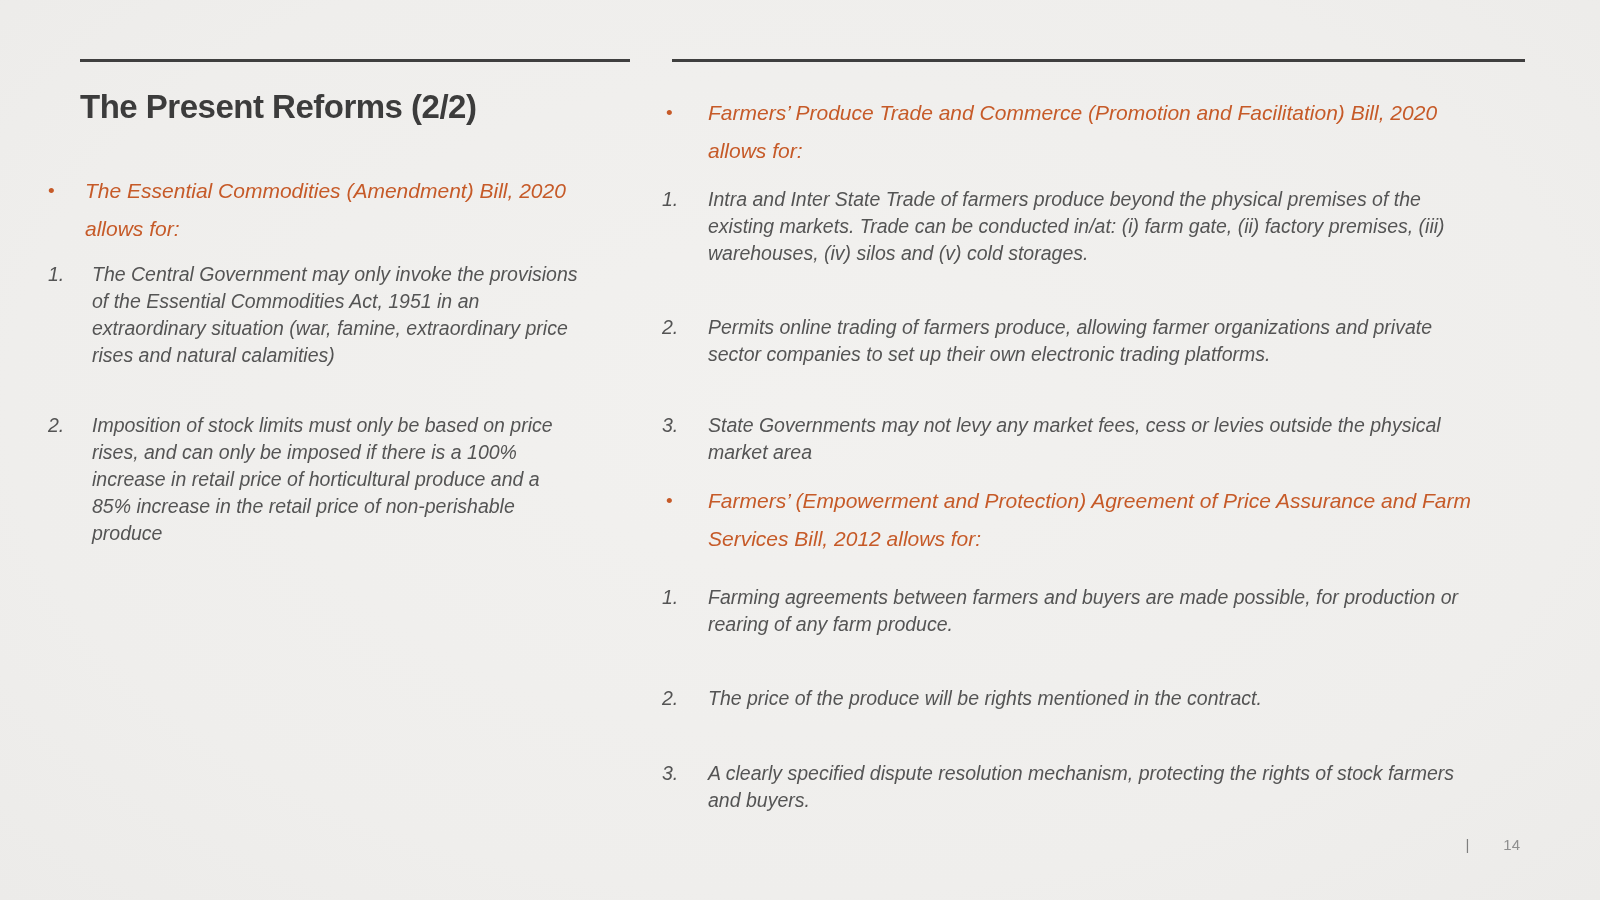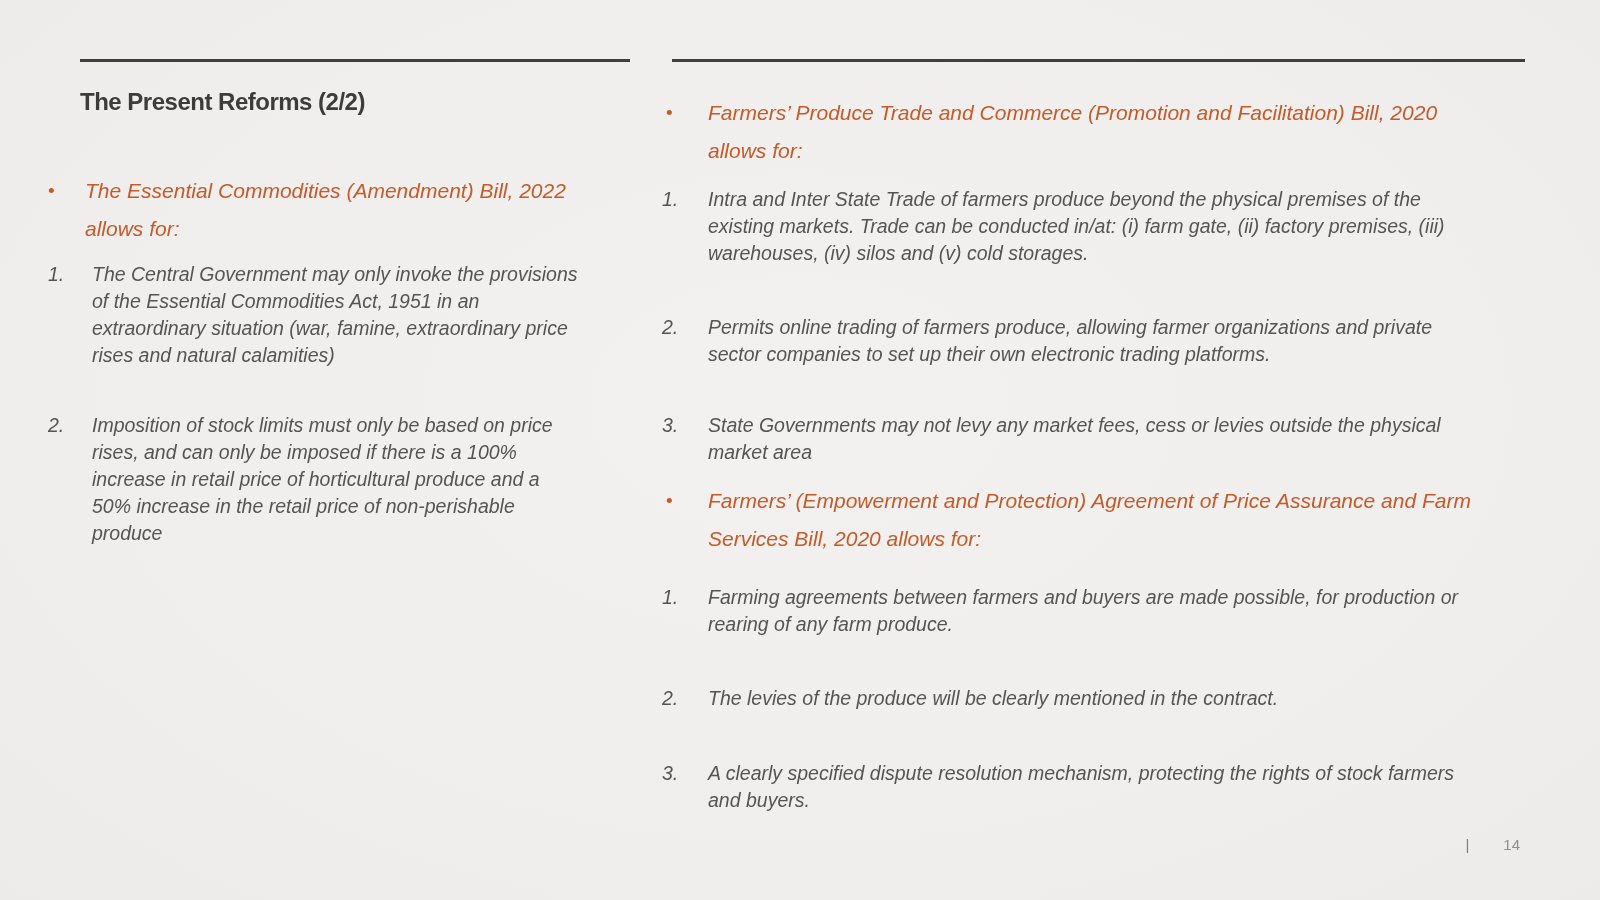--- a/index.html
+++ b/index.html
@@ -19,21 +19,21 @@
     position: absolute;
     height: 3px;
     background: #3f3f3f;
   }
   .rule-left  { left: 80px;  top: 59px; width: 550px; }
   .rule-right { left: 672px; top: 59px; width: 853px; }
 
   .title {
     position: absolute;
     left: 80px; top: 88px;
-    font-size: 24px;
+    font-size: 33px;
     font-weight: 700;
     letter-spacing: -0.5px;
     color: #3c3c3c;
   }
 
   .bullet-block {
     position: absolute;
     display: flex;
     font-style: italic;
     font-size: 21px;
@@ -94,31 +94,31 @@
 
 <div class="slide">
 
   <div class="rule rule-left"></div>
   <div class="rule rule-right"></div>
 
   <h1 class="title">The Present Reforms (2/2)</h1>
 
   <div class="bullet-block lh">
     <span class="bullet-dot">•</span>
-    <span class="bullet-text">The Essential Commodities (Amendment) Bill, 2022 allows for:</span>
+    <span class="bullet-text">The Essential Commodities (Amendment) Bill, 2020 allows for:</span>
   </div>
 
   <div class="num-item li1">
     <span class="num">1.</span>
     <span class="num-text">The Central Government may only invoke the provisions of the Essential Commodities Act, 1951 in an extraordinary situation (war, famine, extraordinary price rises and natural calamities)</span>
   </div>
 
   <div class="num-item li2">
     <span class="num">2.</span>
-    <span class="num-text">Imposition of stock limits must only be based on price rises, and can only be imposed if there is a 100% increase in retail price of horticultural produce and a 50% increase in the retail price of non-perishable produce</span>
+    <span class="num-text">Imposition of stock limits must only be based on price rises, and can only be imposed if there is a 100% increase in retail price of horticultural produce and a 85% increase in the retail price of non-perishable produce</span>
   </div>
 
   <div class="bullet-block rh1">
     <span class="bullet-dot">•</span>
     <span class="bullet-text">Farmers’ Produce Trade and Commerce (Promotion and Facilitation) Bill, 2020 allows for:</span>
   </div>
 
   <div class="num-item r1i1">
     <span class="num">1.</span>
     <span class="num-text">Intra and Inter State Trade of farmers produce beyond the physical premises of the existing markets. Trade can be conducted in/at: (i) farm gate, (ii) factory premises, (iii) warehouses, (iv) silos and (v) cold storages.</span>
@@ -129,31 +129,31 @@
     <span class="num-text">Permits online trading of farmers produce, allowing farmer organizations and private sector companies to set up their own electronic trading platforms.</span>
   </div>
 
   <div class="num-item r1i3">
     <span class="num">3.</span>
     <span class="num-text">State Governments may not levy any market fees, cess or levies outside the physical market area</span>
   </div>
 
   <div class="bullet-block rh2">
     <span class="bullet-dot">•</span>
-    <span class="bullet-text">Farmers’ (Empowerment and Protection) Agreement of Price Assurance and Farm Services Bill, 2020 allows for:</span>
+    <span class="bullet-text">Farmers’ (Empowerment and Protection) Agreement of Price Assurance and Farm Services Bill, 2012 allows for:</span>
   </div>
 
   <div class="num-item r2i1">
     <span class="num">1.</span>
     <span class="num-text">Farming agreements between farmers and buyers are made possible, for production or rearing of any farm produce.</span>
   </div>
 
   <div class="num-item r2i2">
     <span class="num">2.</span>
-    <span class="num-text">The levies of the produce will be clearly mentioned in the contract.</span>
+    <span class="num-text">The price of the produce will be rights mentioned in the contract.</span>
   </div>
 
   <div class="num-item r2i3">
     <span class="num">3.</span>
     <span class="num-text">A clearly specified dispute resolution mechanism, protecting the rights of stock farmers and buyers.</span>
   </div>
 
   <div class="footer">
     <span class="sep">|</span>
     <span class="page-num">14</span>

